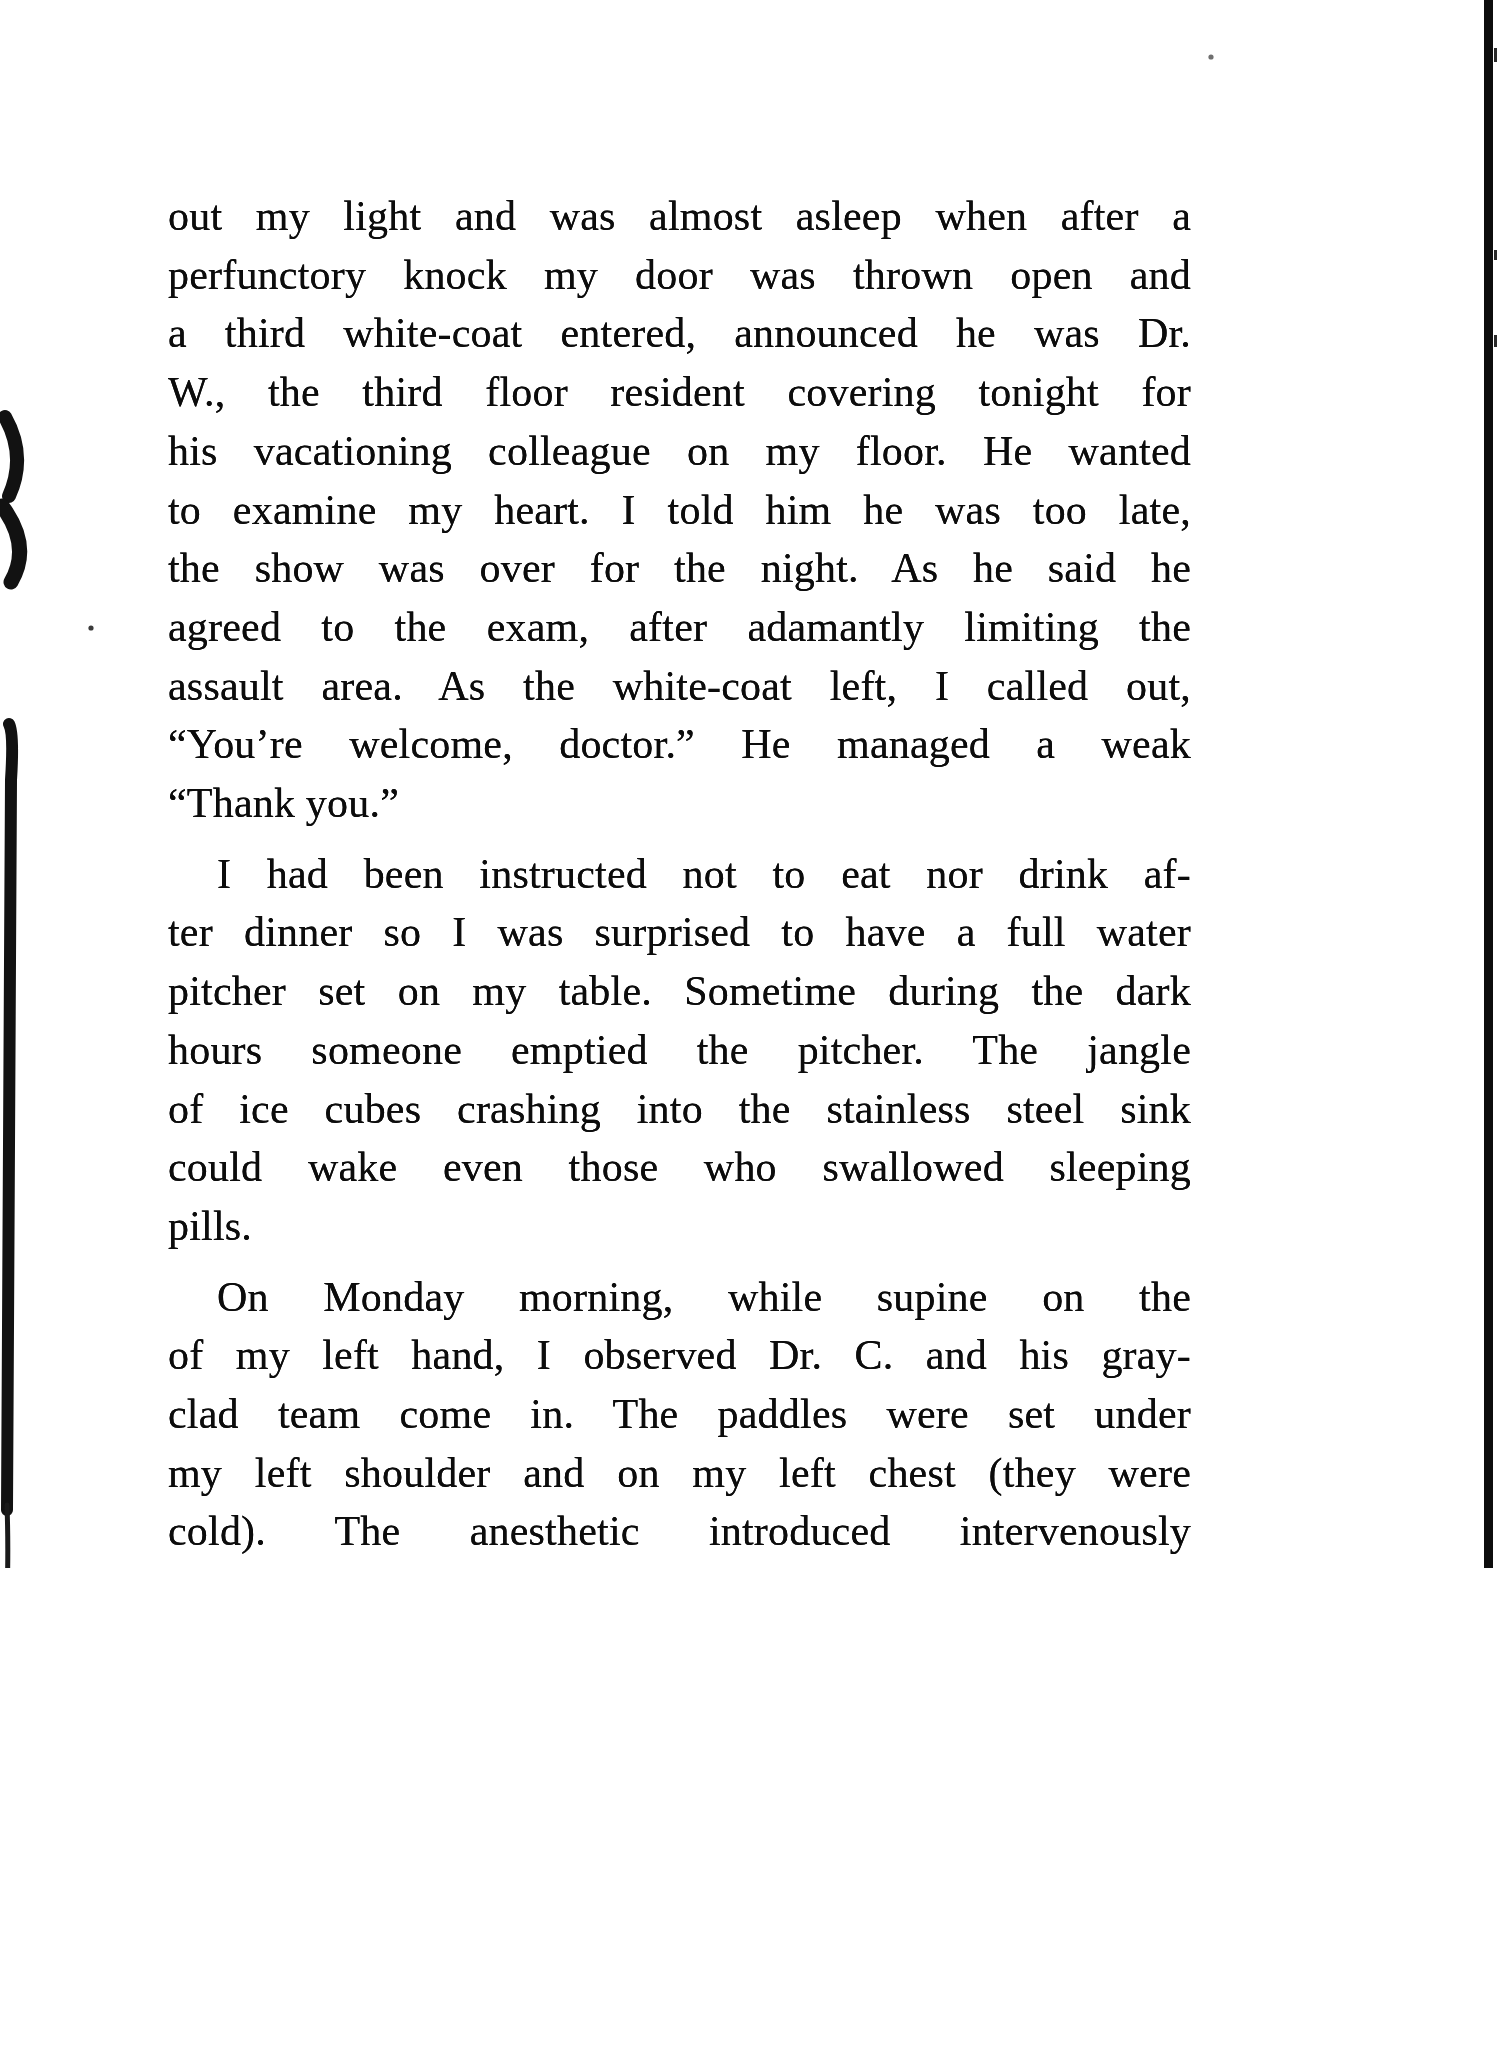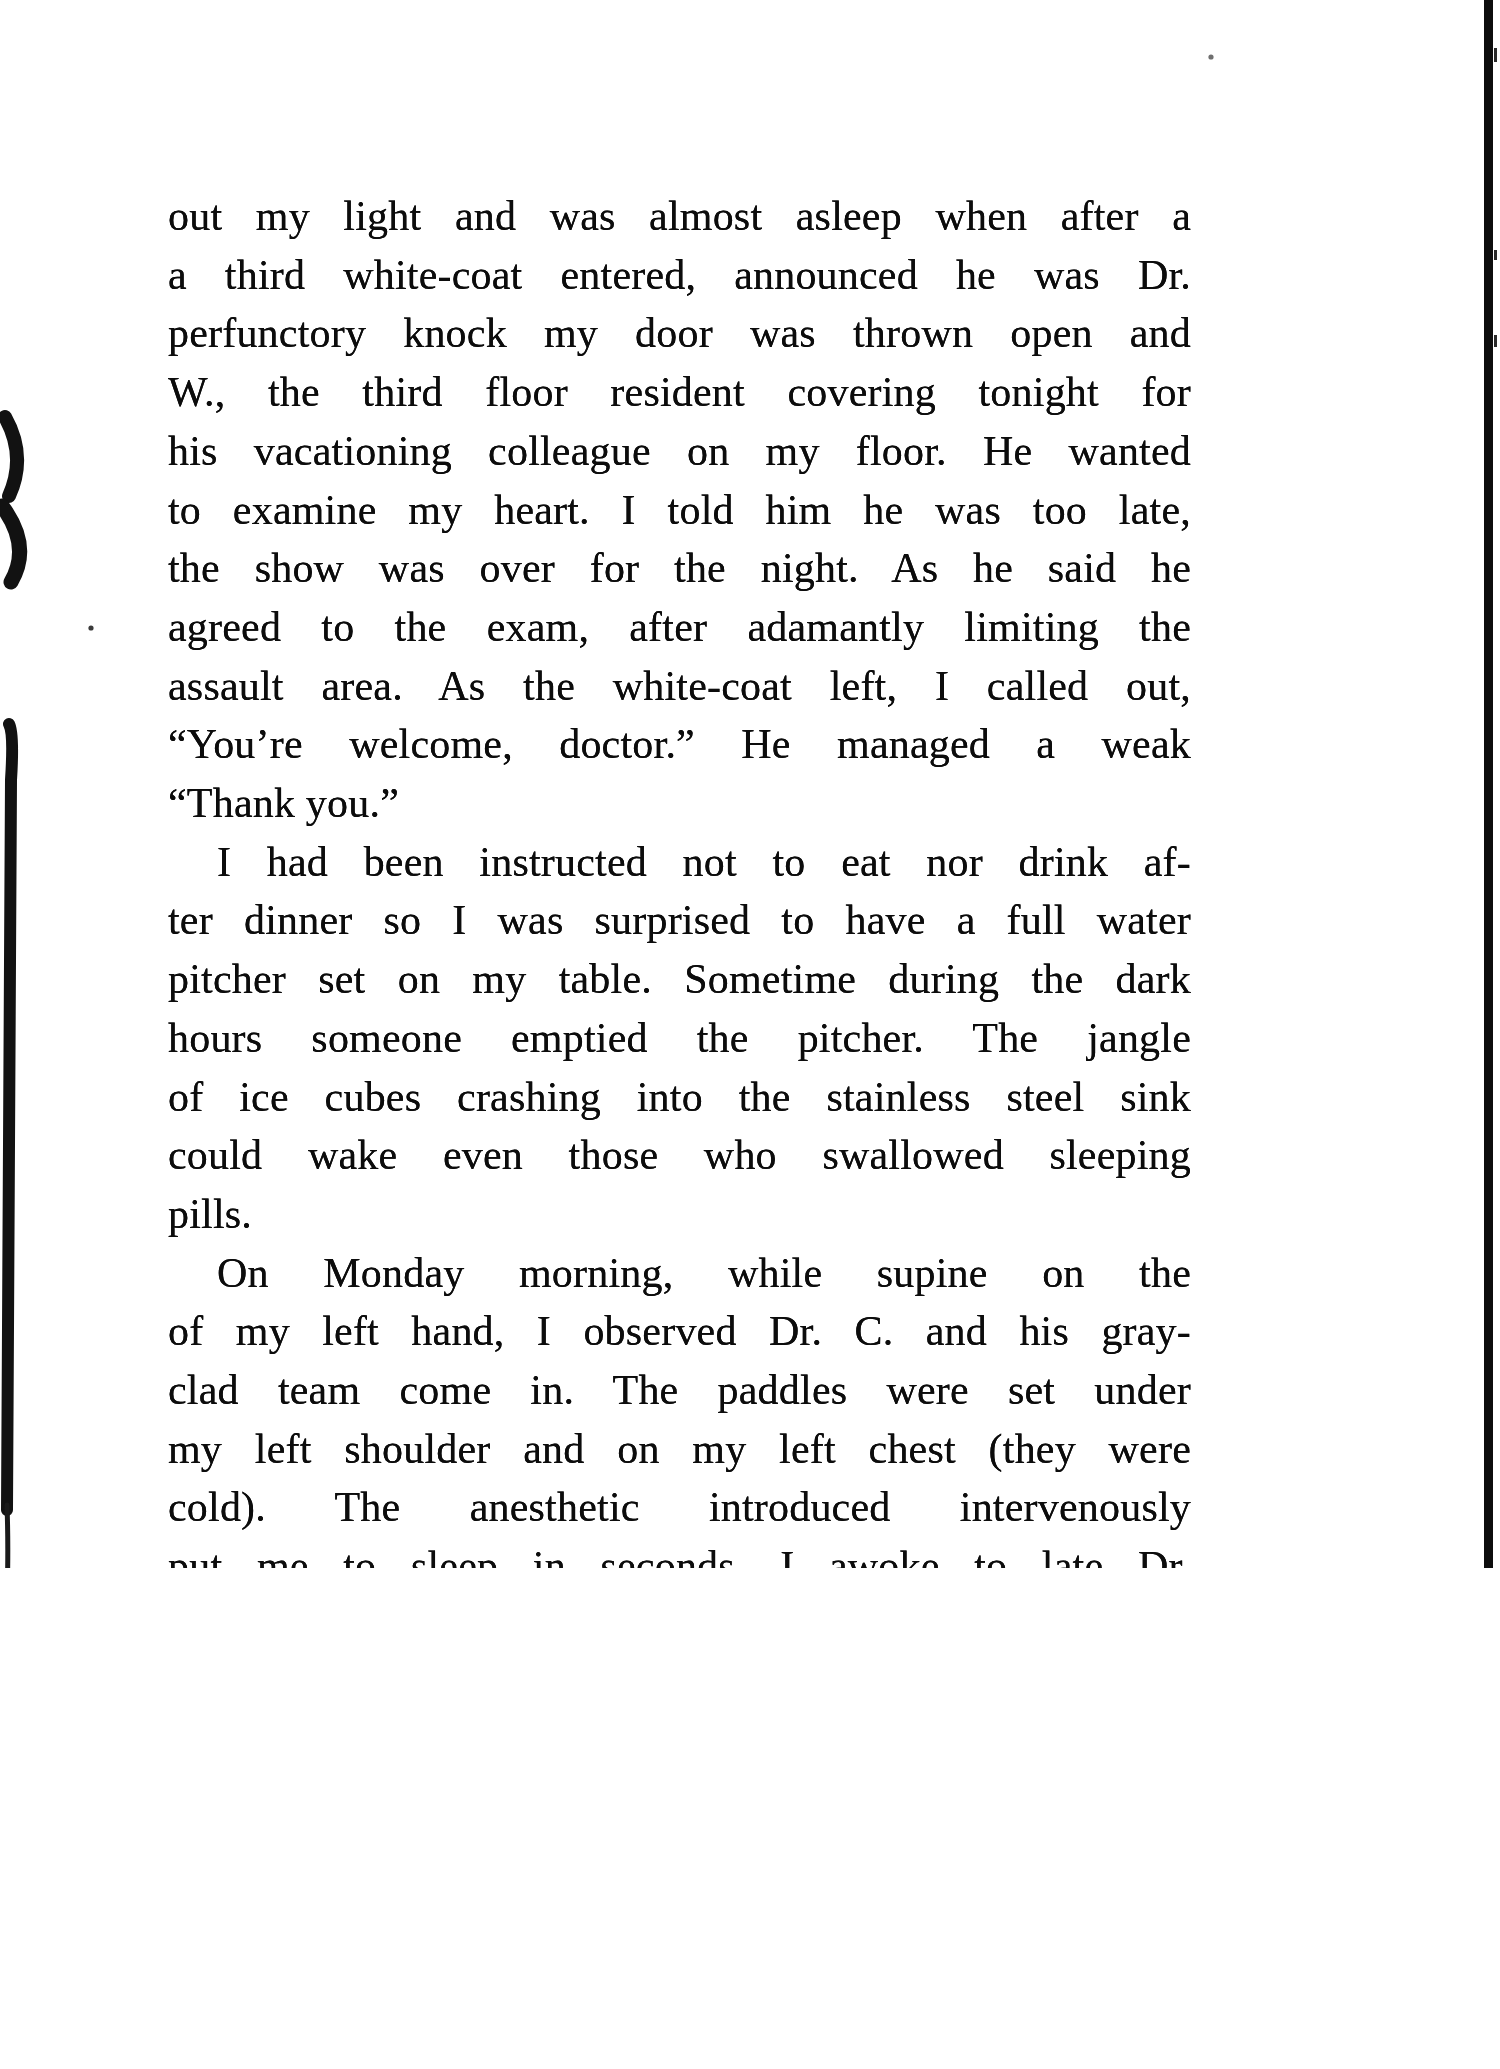--- a/index.html
+++ b/index.html
@@ -30,37 +30,38 @@
   .line {
     text-align: justify;
     text-align-last: justify;
     white-space: normal;
   }
   .line.para-end {
     text-align-last: left;
   }
   .line.indent {
     text-indent: 49px;
+    margin-top: 12px;
   }
   #artifacts {
     position: absolute;
     left: 0;
     top: 0;
     pointer-events: none;
   }
 </style>
 </head>
 <body>
 
 <div id="page">
 
   <div id="text-block">
       <div class="line">out my light and was almost asleep when after a</div>
+      <div class="line">perfunctory knock my door was thrown open and</div>
       <div class="line">a third white-coat entered, announced he was Dr.</div>
-      <div class="line">perfunctory knock my door was thrown open and</div>
       <div class="line">W., the third floor resident covering tonight for</div>
       <div class="line">his vacationing colleague on my floor. He wanted</div>
       <div class="line">to examine my heart. I told him he was too late,</div>
       <div class="line">the show was over for the night. As he said he</div>
       <div class="line">agreed to the exam, after adamantly limiting the</div>
       <div class="line">assault area. As the white-coat left, I called out,</div>
       <div class="line">“You’re welcome, doctor.” He managed a weak</div>
       <div class="line para-end">“Thank you.”</div>
       <div class="line indent">I had been instructed not to eat nor drink af-</div>
       <div class="line">ter dinner so I was surprised to have a full water</div>

